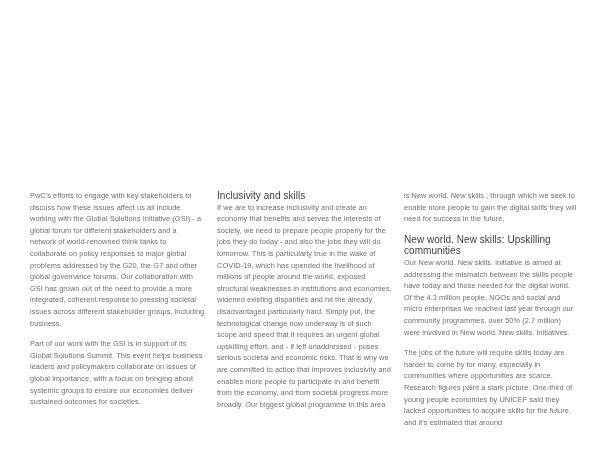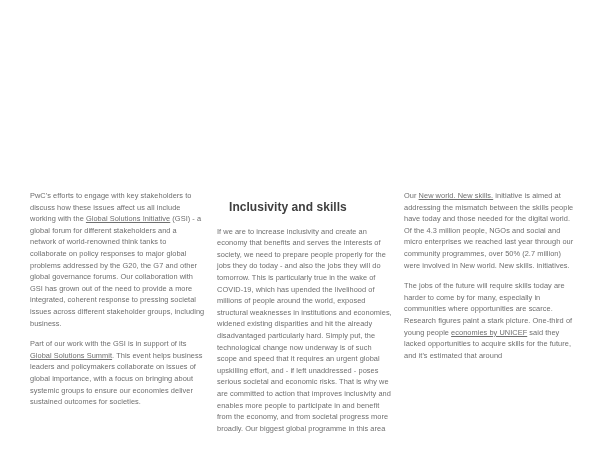--- a/index.html
+++ b/index.html
@@ -30,43 +30,44 @@
     font-size: 7.4px;
     line-height: 11.6px;
     letter-spacing: 0.05px;
     color: #6e6e6e;
     text-align: left;
   }
   .col p {
     margin: 0 0 9px 0;
   }
   .col h3 {
-    margin: 12px;
-    font-size: 12px;
+    margin: 0;
+    font-size: 10px;
     line-height: 11.6px;
-    font-weight: bold;
+    font-weight: normal;
     color: #3f3f3f;
   }
   .link {
     color: inherit;
-    text-decoration: underline;
     cursor: pointer;
   }
 </style>
 </head>
 <body>
 
 <div class="page">
   <div class="columns">
       <div class="col">
         <p><span>PwC's efforts to engage with key stakeholders to discuss how these issues affect us all include working with the </span><a class="link">Global Solutions Initiative</a><span> (GSI) - a global forum for different stakeholders and a network of world-renowned think tanks to collaborate on policy responses to major global problems addressed by the G20, the G7 and other global governance forums. Our collaboration with GSI has grown out of the need to provide a more integrated, coherent response to pressing societal issues across different stakeholder groups, including business.</span></p>
         <p><span>Part of our work with the GSI is in support of its </span><a class="link">Global Solutions Summit</a><span>. This event helps business leaders and policymakers collaborate on issues of global importance, with a focus on bringing about systemic groups to ensure our economies deliver sustained outcomes for societies.</span></p>
       </div>
       <div class="col">
         <h3>Inclusivity and skills</h3>
         <p><span>If we are to increase inclusivity and create an economy that benefits and serves the interests of society, we need to prepare people properly for the jobs they do today - and also the jobs they will do tomorrow. This is particularly true in the wake of COVID-19, which has upended the livelihood of millions of people around the world, exposed structural weaknesses in institutions and economies, widened existing disparities and hit the already disadvantaged particularly hard. Simply put, the technological change now underway is of such scope and speed that it requires an urgent global upskilling effort, and - if left unaddressed - poses serious societal and economic risks. That is why we are committed to action that improves inclusivity and enables more people to participate in and benefit from the economy, and from societal progress more broadly. Our biggest global programme in this area</span></p>
       </div>
       <div class="col">
+        <p><span>is New world. New skills., through which we seek to enable more people to gain the digital skills they will need for success in the future.</span></p>
+        <h3>New world. New skills: Upskilling communities</h3>
         <p><span>Our </span><a class="link">New world. New skills.</a><span> initiative is aimed at addressing the mismatch between the skills people have today and those needed for the digital world. Of the 4.3 million people, NGOs and social and micro enterprises we reached last year through our community programmes, over 50% (2.7 million) were involved in New world. New skills. initiatives.</span></p>
         <p><span>The jobs of the future will require skills today are harder to come by for many, especially in communities where opportunities are scarce. Research figures paint a stark picture. One-third of young people </span><a class="link">economies by UNICEF</a><span> said they lacked opportunities to acquire skills for the future, and it's estimated that around</span></p>
       </div>
     </div>
 </div>
 
 </body></html>

